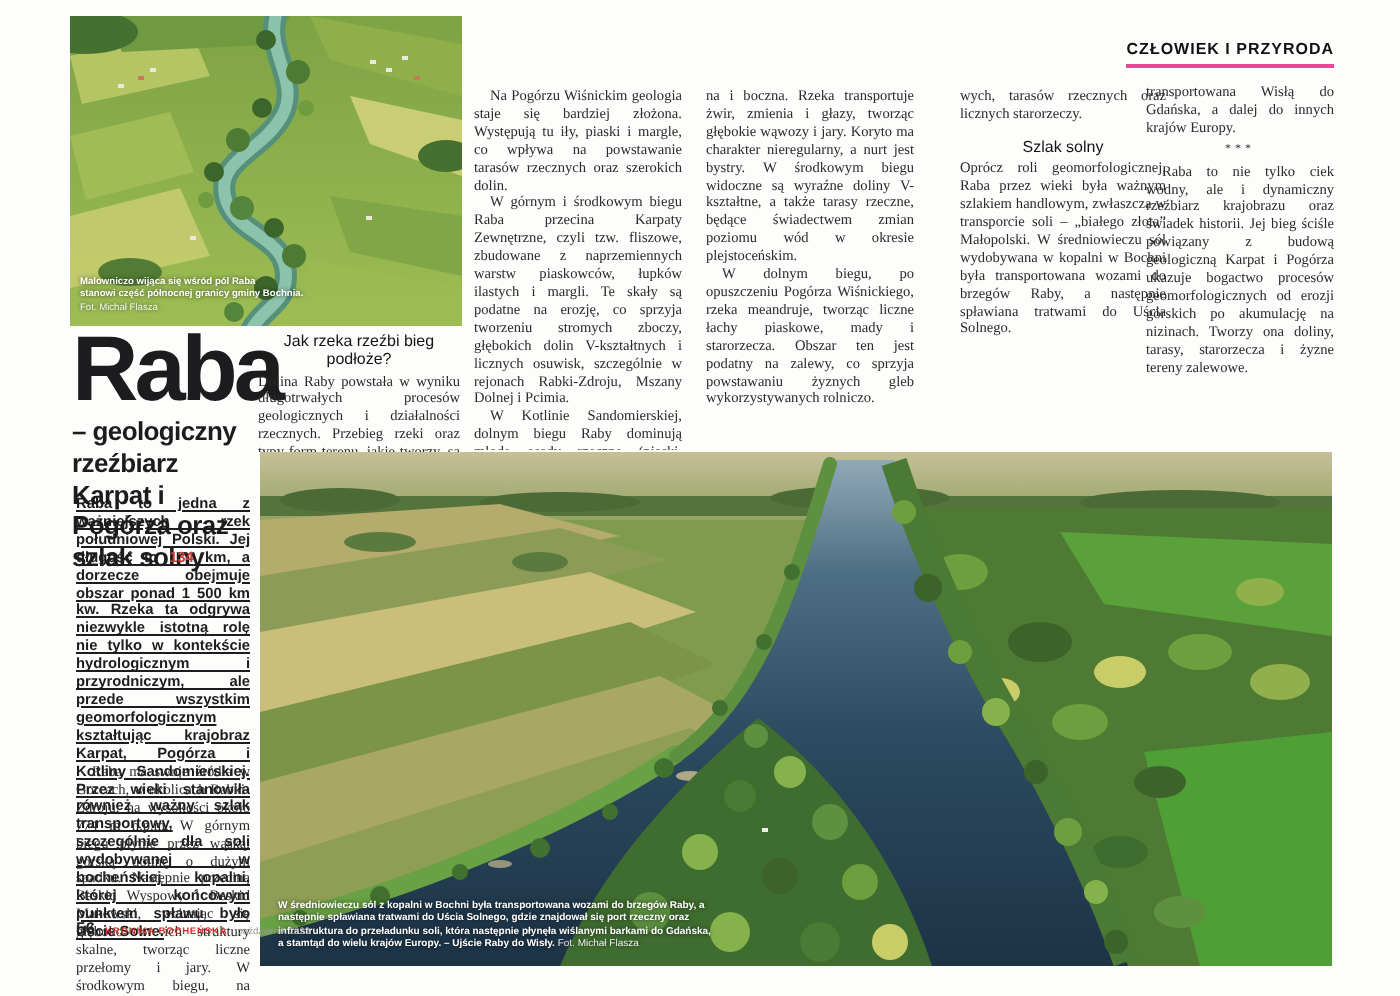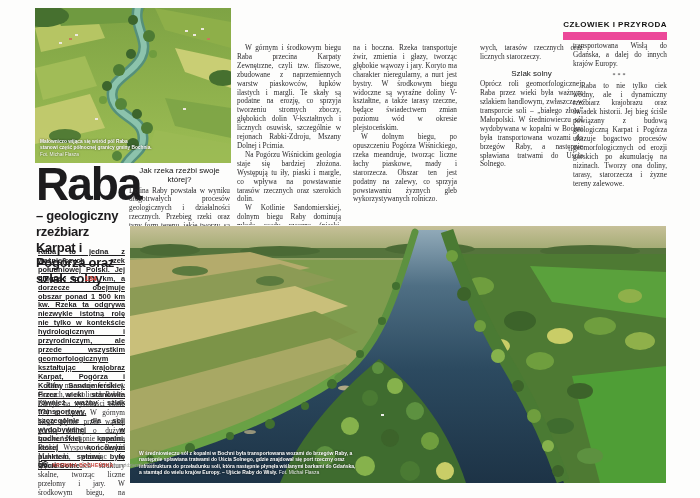--- a/index.html
+++ b/index.html
@@ -31,21 +31,21 @@
   .colhead.first{margin-top:0;}
   .col1-body{left:38px;top:382px;width:87px;}
   .col2{left:129px;top:166px;width:101px;height:60px;overflow:hidden;}
   .col3{left:237px;top:44px;width:104px;height:181px;overflow:hidden;}
   .col4{left:353px;top:44px;width:104px;height:181px;overflow:hidden;}
   .col5{left:480px;top:44px;width:103px;height:181px;overflow:hidden;}
   .col6{left:573px;top:42px;width:94px;height:182px;overflow:hidden;}
   .divider{ text-align:center;font-size:6px;letter-spacing:2px;margin:2px 0;}
   
   .section-head{position:absolute;top:20px;right:33px;font:bold 8px "Liberation Sans",sans-serif;
-      letter-spacing:.5px;color:#111;padding-bottom:3px;border-bottom:8px solid #ec4899;}
+      letter-spacing:.5px;color:#111;padding-bottom:3px;border-bottom:2px solid #ec4899;}
   .page-footer{position:absolute;left:38px;top:459px;display:flex;align-items:baseline;gap:5px;}
   .page-num{font:bold 8.5px "Liberation Sans",sans-serif;color:#222;}
   .mag-name{font:bold 4.8px "Liberation Sans",sans-serif;color:#c5342b;letter-spacing:.4px;}
   .issue{font:4.8px "Liberation Sans",sans-serif;color:#9a9a98;}
 </style>
 </head>
 <body>
 
 <div class="spread">
 
@@ -117,27 +117,27 @@
     <div class="subtitle">– geologiczny rzeźbiarz Karpat i Pogórza oraz szlak solny</div>
   </div>
 
   <div class="lead"><span>Raba to jedna z ważniejszych rzek południowej Polski. Jej długość to </span><span class="hl">134</span><span> km, a dorzecze obejmuje obszar ponad 1 500 km kw. Rzeka ta odgrywa niezwykle istotną rolę nie tylko w kontekście hydrologicznym i przyrodniczym, ale przede wszystkim geomorfologicznym kształtując krajobraz Karpat, Pogórza i Kotliny Sandomierskiej. Przez wieki stanowiła również ważny szlak transportowy, szczególnie dla soli wydobywanej w bocheńskiej kopalni, której końcowym punktem spławu było Uście Solne.</span></div>
 
   <div class="body-col col1-body">
     <p class="ind">Raba ma swoje źródła w Gorcach, w okolicach Rabki-Zdroju, na wysokości około 774 m n.p.m. W górnym biegu płynie przez wąską, górską dolinę o dużym spadku. Następnie przecina Beskid Wyspowy i Beskid Makowski, wcinając się głęboko w ich struktury skalne, tworząc liczne przełomy i jary. W środkowym biegu, na Pogórzu Wiśnickim, Raba zmienia swój charakter. Dolina staje się szersza, nurt spokojniejszy, a teren bardziej równinny. Ostatecznie uchodzi do Wisły w okolicach wsi Uście Solne.</p>
   </div>
 
   <div class="body-col col2">
-    <div class="colhead first">Jak rzeka rzeźbi swoje której?</div>
+    <div class="colhead first">Jak rzeka rzeźbi bieg podłoże?</div>
     <p>Dolina Raby powstała w wyniku długotrwałych procesów geologicznych i działalności rzecznych. Przebieg rzeki oraz typy form terenu, jakie tworzy, są ściśle powiązane z budową geologiczną regionów, przez które przepływa.</p>
   </div>
 
   <div class="body-col col3">
+    <p class="ind">Na Pogórzu Wiśnickim geologia staje się bardziej złożona. Występują tu iły, piaski i margle, co wpływa na powstawanie tarasów rzecznych oraz szerokich dolin.</p>
     <p class="ind">W górnym i środkowym biegu Raba przecina Karpaty Zewnętrzne, czyli tzw. fliszowe, zbudowane z naprzemiennych warstw piaskowców, łupków ilastych i margli. Te skały są podatne na erozję, co sprzyja tworzeniu stromych zboczy, głębokich dolin V-kształtnych i licznych osuwisk, szczególnie w rejonach Rabki-Zdroju, Mszany Dolnej i Pcimia.</p>
-    <p class="ind">Na Pogórzu Wiśnickim geologia staje się bardziej złożona. Występują tu iły, piaski i margle, co wpływa na powstawanie tarasów rzecznych oraz szerokich dolin.</p>
     <p class="ind">W Kotlinie Sandomierskiej, dolnym biegu Raby dominują młode osady rzeczne (piaski, żwiry, mady), a rzeka ma charakter typowo równinny – meandruje, tworzy starorzecza i strefy zalewowe.</p>
 
   </div>
 
   <div class="body-col col4">
     <p>na i boczna. Rzeka transportuje żwir, zmienia i głazy, tworząc głębokie wąwozy i jary. Koryto ma charakter nieregularny, a nurt jest bystry. W środkowym biegu widoczne są wyraźne doliny V-kształtne, a także tarasy rzeczne, będące świadectwem zmian poziomu wód w okresie plejstoceńskim.</p>
     <p class="ind">W dolnym biegu, po opuszczeniu Pogórza Wiśnickiego, rzeka meandruje, tworząc liczne łachy piaskowe, mady i starorzecza. Obszar ten jest podatny na zalewy, co sprzyja powstawaniu żyznych gleb wykorzystywanych rolniczo.</p>
 
   </div>
 

